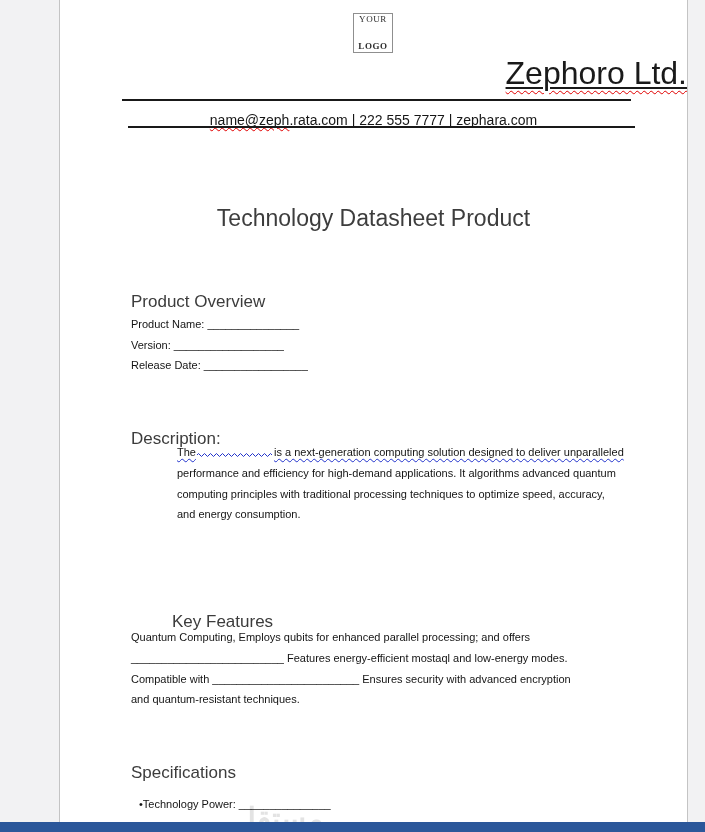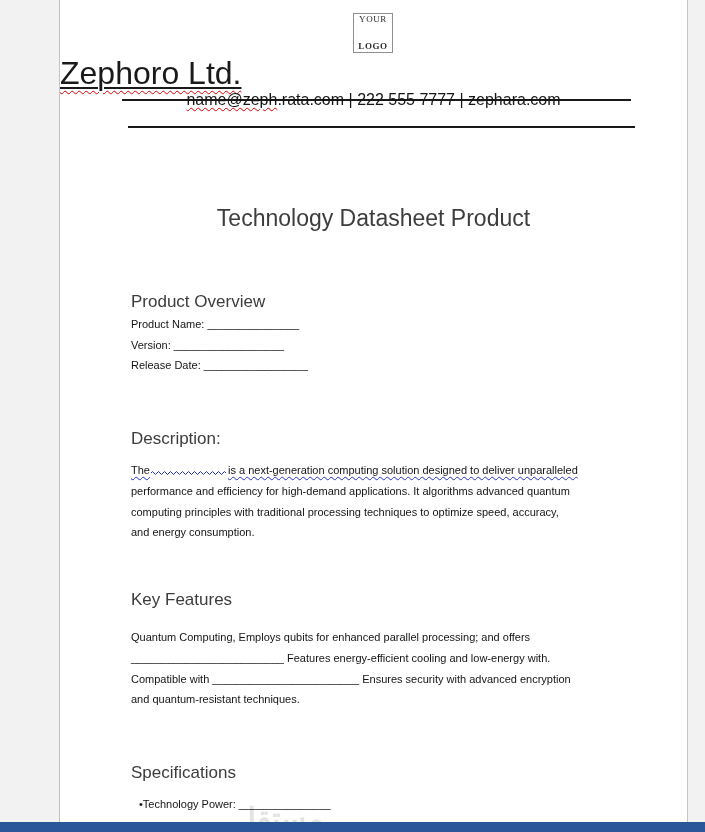--- a/index.html
+++ b/index.html
@@ -31,21 +31,21 @@
     display: flex; flex-direction: column;
     align-items: center; justify-content: space-between;
     font-family: "Liberation Serif", serif;
     font-size: 9px; line-height: 11px;
     letter-spacing: 0.6px; color: #2e2e2e;
   }
   .logo-box .logo-l2 { font-weight: bold; }
 
   .company-title {
     position: absolute; left: 0; top: 52px;
-    width: 100%; text-align: left;
+    width: 100%; text-align: right;
     font-size: 32px; line-height: 42px;
     color: #1a1a1a;
   }
   .u-solid {
     text-decoration: underline;
     text-decoration-thickness: 2px;
     text-underline-offset: 3px;
     text-decoration-color: #1a1a1a;
   }
   .u-wavy-red {
@@ -67,50 +67,50 @@
     text-decoration-style: wavy;
     text-decoration-color: #2233cc;
     text-decoration-thickness: 1px;
     text-underline-offset: 2px;
   }
 
   .rule-1 { position: absolute; left: 62px; top: 99px; width: 509px; height: 2px; background: #191919; }
   .rule-2 { position: absolute; left: 68px; top: 126px; width: 507px; height: 1.5px; background: #191919; }
 
   .contact-line {
-    position: absolute; left: 0; top: 92px;
+    position: absolute; left: 0; top: 112px;
     width: 100%; text-align: center;
-    font-size: 16px; line-height: 16px; color: #161616;
+    font-size: 14px; line-height: 16px; color: #161616;
     white-space: nowrap;
   }
 
   .doc-title {
     position: absolute; left: 0; top: 204px;
     width: 100%; text-align: center;
     font-size: 23px; line-height: 28px;
     color: #3d3d3d;
   }
 
   .section-heading {
     position: absolute; left: 71px;
     font-size: 17px; line-height: 20px;
     color: #3c3c3c; white-space: nowrap;
   }
   .h-overview { top: 284px; margin-top: 8px; }
   .h-description { top: 429px; }
-  .h-keyfeatures { top: 590px; }
+  .h-keyfeatures { top: 612px; margin-left: 41px; }
   .h-specifications { top: 763px; }
 
   .body-text {
     position: absolute; left: 71px;
     font-size: 11px; line-height: 20.5px;
     color: #141414; white-space: nowrap;
   }
   .overview-fields { top: 314px; }
-  .desc-para { top: 460px; line-height: 20.8px; }
+  .desc-para { top: 442px; line-height: 20.8px; margin-left: 46px; }
   .kf-para { top: 627px; line-height: 20.8px; }
   .spec-bullet { top: 794px; left: 79px; }
 
   .blank-wave { vertical-align: -1px; margin: 0 1px; }
 
   
   .watermark {
     position: absolute; left: 174px; top: 802px;
     width: 230px; text-align: left;
     color: #e3e3e3; z-index: 0;
@@ -171,21 +171,21 @@
               <path d="M0 5 Q1.5 2 3 5 T6 5 T9 5 T12 5 T15 5 T18 5 T21 5 T24 5 T27 5 T30 5 T33 5 T36 5 T39 5 T42 5 T45 5 T48 5 T51 5 T54 5 T57 5 T60 5 T63 5 T66 5 T69 5 T72 5 T75 5" fill="none" stroke="#2233cc" stroke-width="1"></path>
             </svg><span class="u-wavy-blue">is a next-generation computing solution designed to deliver unparalleled</span></div>
         <div>performance and efficiency for high-demand applications. It algorithms advanced quantum</div>
         <div>computing principles with traditional processing techniques to optimize speed, accuracy,</div>
         <div>and energy consumption.</div>
       </div>
 
       <div class="section-heading h-keyfeatures">Key Features</div>
       <div class="body-text kf-para">
         <div>Quantum Computing, Employs qubits for enhanced parallel processing; and offers</div>
-        <div>_________________________ Features energy-efficient cooling and low-energy with.</div>
+        <div>_________________________ Features energy-efficient mostaql and low-energy modes.</div>
         <div>Compatible with ________________________ Ensures security with advanced encryption</div>
         <div>and quantum-resistant techniques.</div>
       </div>
 
       <div class="section-heading h-specifications">Specifications</div>
       <div class="body-text spec-bullet">•Technology Power: _______________</div>
 
     </div>
   </div>
 

